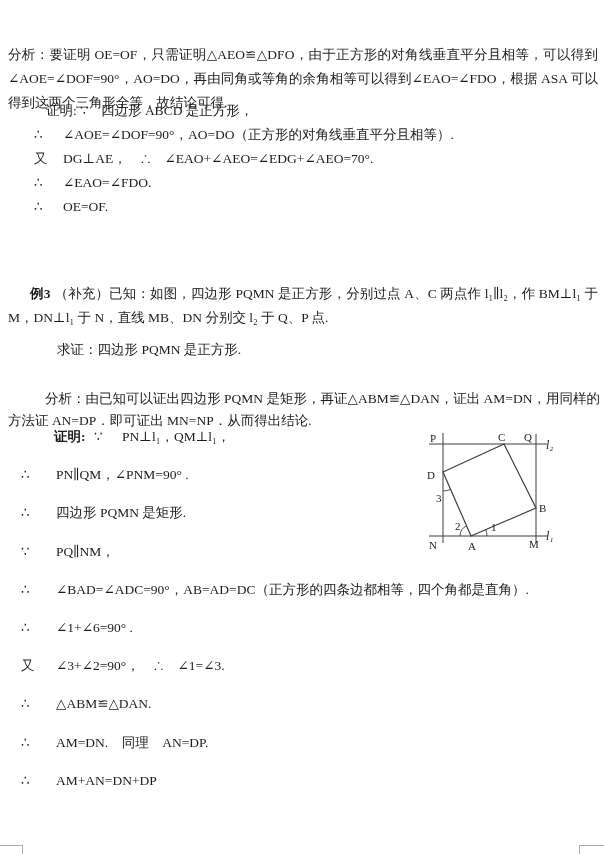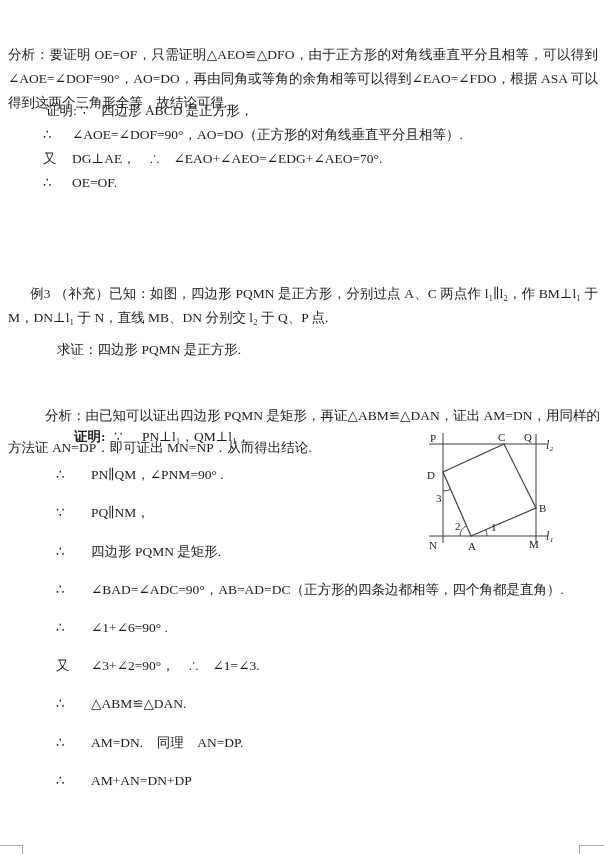--- a/index.html
+++ b/index.html
@@ -4,36 +4,36 @@
 <style>
   html,body{margin:0;padding:0}
   body{
     width:604px;height:854px;background:#ffffff;position:relative;overflow:hidden;
     font-family:"Liberation Serif","DejaVu Serif",serif;
     font-size:13.5px;color:#1b1b1b;
   }
   .abs{position:absolute}
   #analysis1{top:29px;left:8px;width:590px;line-height:24px;text-align:justify}
   #ex3-para{top:268px;left:8px;width:590px;line-height:24px;text-align:justify;text-indent:22px}
-  #ex3-para .lb{font-weight:normal;margin-right:4px}
+  #ex3-para .lb{font-weight:bold;margin-right:4px}
   #qiuzheng{top:324px;left:57px;height:24px;line-height:24px}
-  #analysis2{top:386px;left:8px;width:592px;line-height:32px;text-align:justify;text-indent:37px}
+  #analysis2{top:374px;left:8px;width:592px;line-height:22px;text-align:justify;text-indent:37px}
 
   .proof{left:0;width:604px}
   #proof1{top:99px}
-  #proof1 .pl{height:24px;line-height:24px;padding-left:43px;white-space:nowrap}
+  #proof1 .pl{height:24px;line-height:24px;padding-left:34px;white-space:nowrap}
   #proof1 .pl .mk{display:inline-block;width:29px}
   #proof1 .first{padding-left:46px}
   #proof1 .first .lb{display:inline-block;width:34px}
   #proof1 .first .mk{width:21px}
 
   #proof2{top:418px}
-  #proof2 .pl{height:38.2px;line-height:38.2px;padding-left:56px;white-space:nowrap}
+  #proof2 .pl{height:38.2px;line-height:38.2px;padding-left:21px;white-space:nowrap}
   #proof2 .pl .mk{display:inline-block;width:35px}
-  #proof2 .first{padding-left:74px}
+  #proof2 .first{padding-left:54px}
   #proof2 .first .lb{display:inline-block;width:40px;font-weight:bold}
   #proof2 .first .mk{width:28px}
 
   #figure{left:424px;top:422px;width:140px;height:130px}
   #figure svg{display:block}
   #figure text{font-family:"Liberation Serif","DejaVu Serif",serif;font-size:11px;fill:#222222}
   #figure .lineline{stroke:#3d3d3d;stroke-width:1;fill:none}
   #figure .sq{stroke:#3d3d3d;stroke-width:1.2;fill:none}
   #figure .arc{stroke:#3d3d3d;stroke-width:0.9;fill:none}
   #figure .ital{font-style:italic;font-size:12px}
@@ -49,20 +49,23 @@
 
 <div class="abs proof" id="proof1">
   <div class="pl first">
     <span class="lb">证明:</span><span class="mk">∵</span><span>四边形 ABCD 是正方形，</span>
   </div>
   <div class="pl">
     <span class="mk">∴</span><span>∠AOE=∠DOF=90°，AO=DO（正方形的对角线垂直平分且相等）.</span>
   </div>
   <div class="pl">
     <span class="mk">又</span><span>DG⊥AE，　∴　∠EAO+∠AEO=∠EDG+∠AEO=70°.</span>
+  </div>
+  <div class="pl">
+    <span class="mk">∴</span><span>∠EAO=∠FDO.</span>
   </div>
   <div class="pl">
     <span class="mk">∴</span><span>OE=OF.</span>
   </div>
 </div>
 
 <p class="abs" id="ex3-para">
   <span class="lb">例3</span><span>（补充）已知：如图，四边形 PQMN 是正方形，分别过点 A、C 两点作 l₁∥l₂，作 BM⊥l₁ 于 M，DN⊥l₁ 于 N，直线 MB、DN 分别交 l₂ 于 Q、P 点.</span>
 </p>
 
@@ -102,24 +105,24 @@
 </div>
 
 <div class="abs proof" id="proof2">
   <div class="pl first">
     <span class="lb">证明:</span><span class="mk">∵</span><span>PN⊥l₁，QM⊥l₁，</span>
   </div>
   <div class="pl">
     <span class="mk">∴</span><span>PN∥QM，∠PNM=90° .</span>
   </div>
   <div class="pl">
-    <span class="mk">∵</span><span>PQ∥NM，</span>
+    <span class="mk">∴</span><span>四边形 PQMN 是矩形.</span>
   </div>
   <div class="pl">
-    <span class="mk">∴</span><span>四边形 PQMN 是矩形.</span>
+    <span class="mk">∵</span><span>PQ∥NM，</span>
   </div>
   <div class="pl">
     <span class="mk">∴</span><span>∠BAD=∠ADC=90°，AB=AD=DC（正方形的四条边都相等，四个角都是直角）.</span>
   </div>
   <div class="pl">
     <span class="mk">∴</span><span>∠1+∠6=90° .</span>
   </div>
   <div class="pl">
     <span class="mk">又</span><span>∠3+∠2=90°，　∴　∠1=∠3.</span>
   </div>

